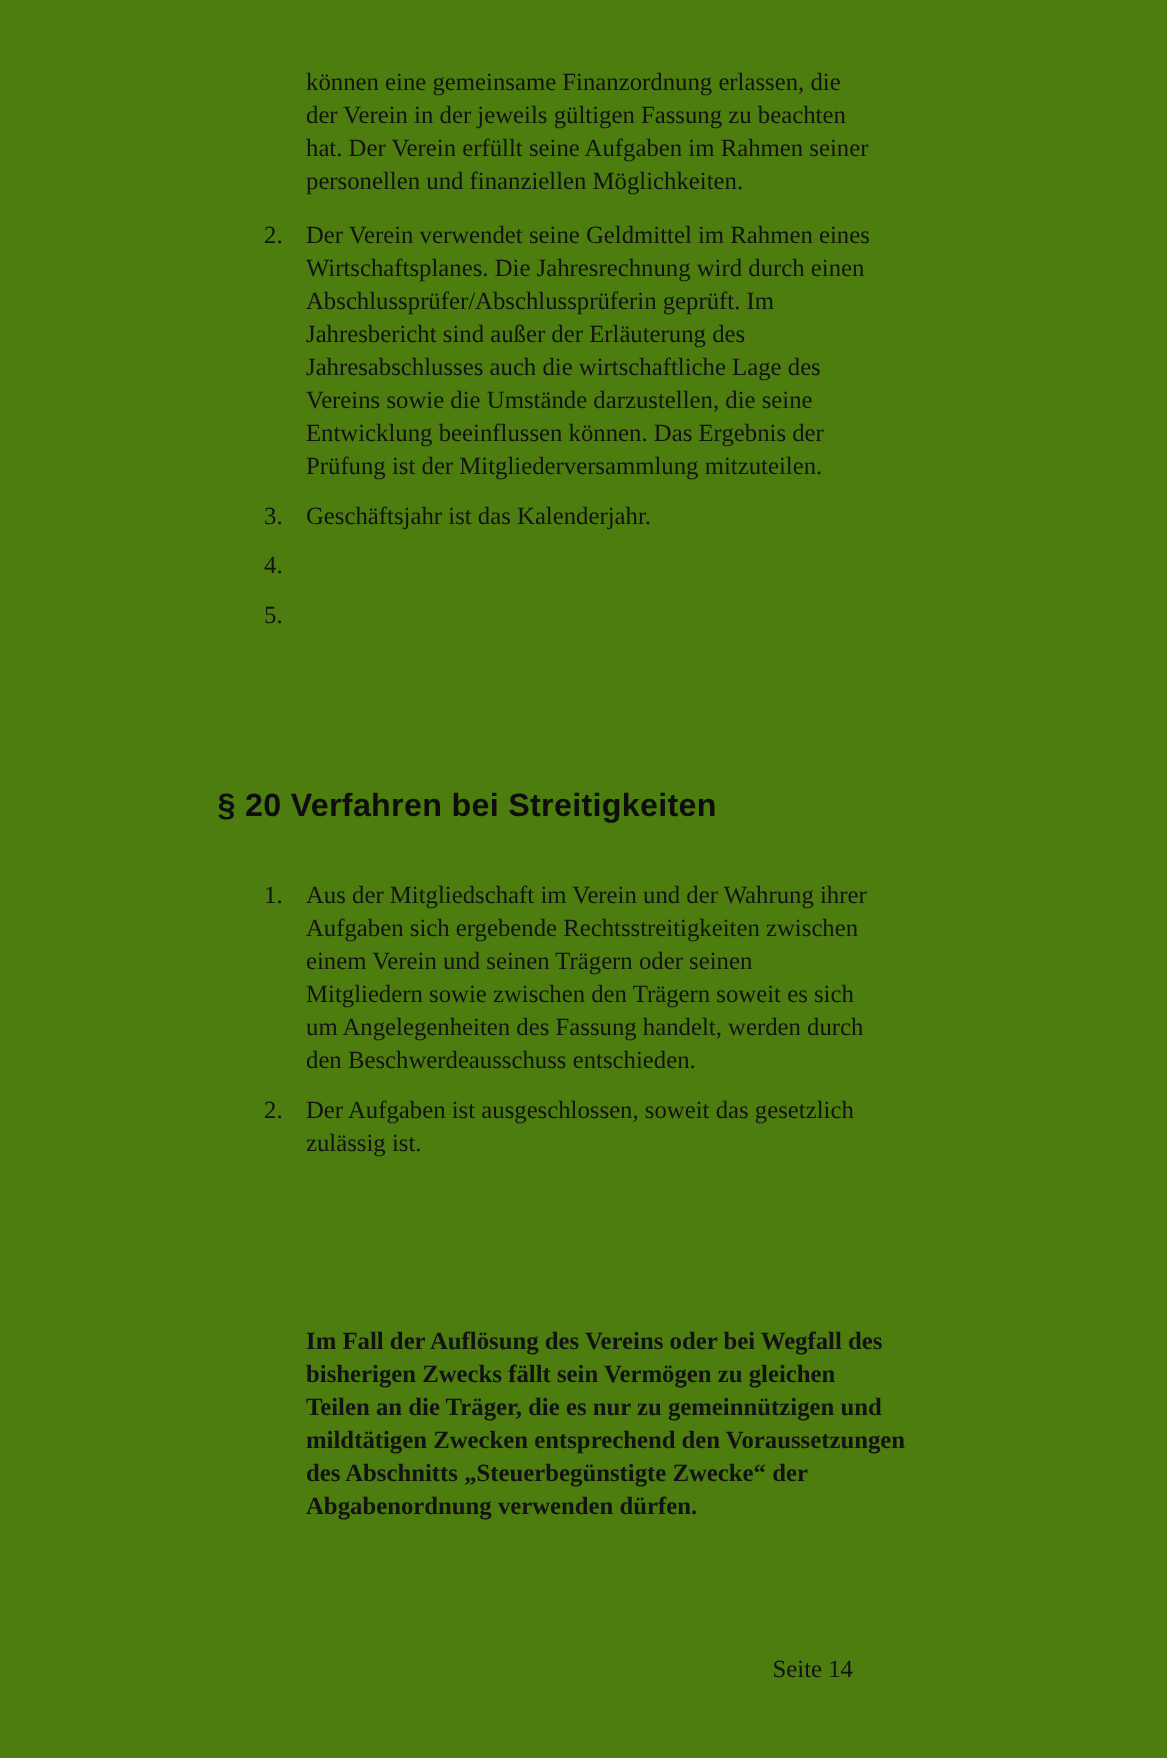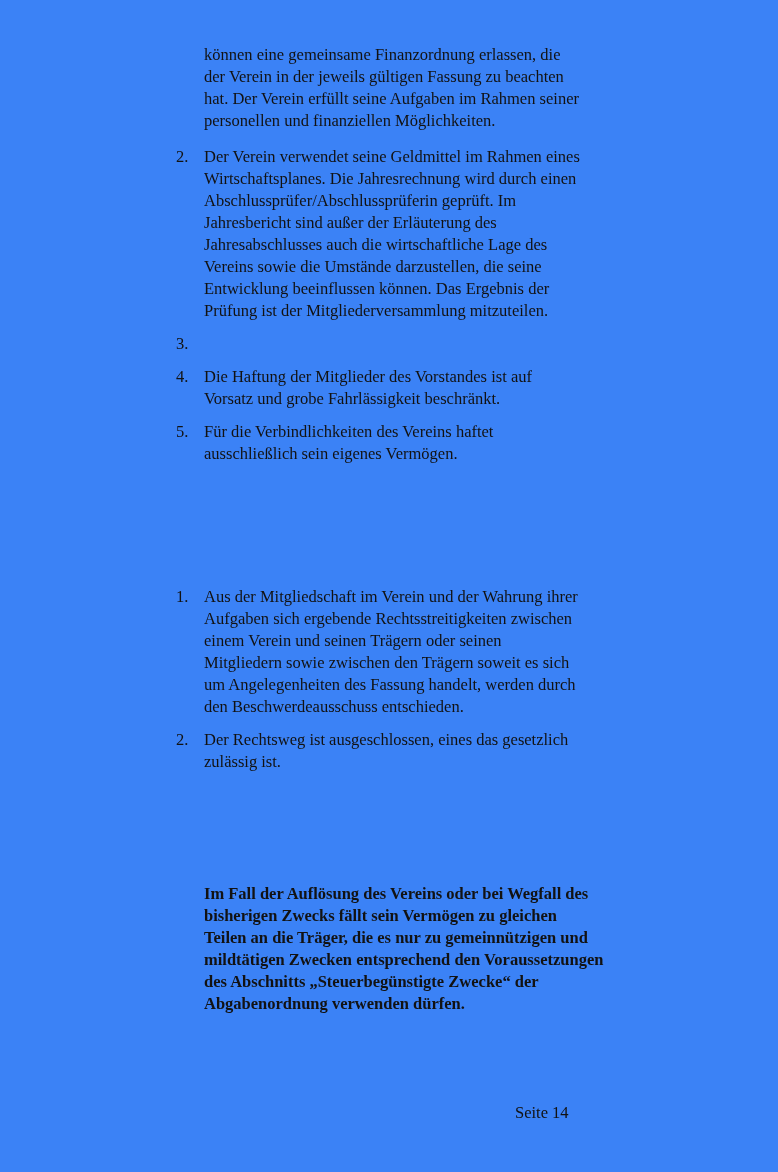--- a/index.html
+++ b/index.html
@@ -11,21 +11,21 @@
     height: 1172px;
     background: #ffffff;
     position: relative;
     overflow: hidden;
     font-family: "Liberation Serif", serif;
     color: #121212;
   }
   .page {
     position: absolute;
     inset: 0;
-    background: #3b82f6;
+    background: #4d7c0f;
   }
   .body-text {
     font-size: 16.5px;
     line-height: 22px;
     white-space: pre;
     margin: 0;
   }
   .block {
     position: absolute;
   }
@@ -101,47 +101,45 @@
 Wirtschaftsplanes. Die Jahresrechnung wird durch einen
 Abschlussprüfer/Abschlussprüferin geprüft. Im
 Jahresbericht sind außer der Erläuterung des
 Jahresabschlusses auch die wirtschaftliche Lage des
 Vereins sowie die Umstände darzustellen, die seine
 Entwicklung beeinflussen können. Das Ergebnis der
 Prüfung ist der Mitgliederversammlung mitzuteilen.</span>
     </div>
     <div class="list-item">
       <span class="num body-text">3.</span>
+      <span class="txt body-text">Geschäftsjahr ist das Kalenderjahr.</span>
     </div>
     <div class="list-item">
       <span class="num body-text">4.</span>
-      <span class="txt body-text">Die Haftung der Mitglieder des Vorstandes ist auf
-Vorsatz und grobe Fahrlässigkeit beschränkt.</span>
     </div>
     <div class="list-item">
       <span class="num body-text">5.</span>
-      <span class="txt body-text">Für die Verbindlichkeiten des Vereins haftet
-ausschließlich sein eigenes Vermögen.</span>
     </div>
   </div>
 
+  <h2 class="heading heading-sec20">§ 20 Verfahren bei Streitigkeiten</h2>
 
   <div class="list list-sec20">
     <div class="list-item">
       <span class="num body-text">1.</span>
       <span class="txt body-text">Aus der Mitgliedschaft im Verein und der Wahrung ihrer
 Aufgaben sich ergebende Rechtsstreitigkeiten zwischen
 einem Verein und seinen Trägern oder seinen
 Mitgliedern sowie zwischen den Trägern soweit es sich
 um Angelegenheiten des Fassung handelt, werden durch
 den Beschwerdeausschuss entschieden.</span>
     </div>
     <div class="list-item">
       <span class="num body-text">2.</span>
-      <span class="txt body-text">Der Rechtsweg ist ausgeschlossen, eines das gesetzlich
+      <span class="txt body-text">Der Aufgaben ist ausgeschlossen, soweit das gesetzlich
 zulässig ist.</span>
     </div>
   </div>
 
 
   <p class="block body-text sec21-para">Im Fall der Auflösung des Vereins oder bei Wegfall des
 bisherigen Zwecks fällt sein Vermögen zu gleichen
 Teilen an die Träger, die es nur zu gemeinnützigen und
 mildtätigen Zwecken entsprechend den Voraussetzungen
 des Abschnitts „Steuerbegünstigte Zwecke“ der

